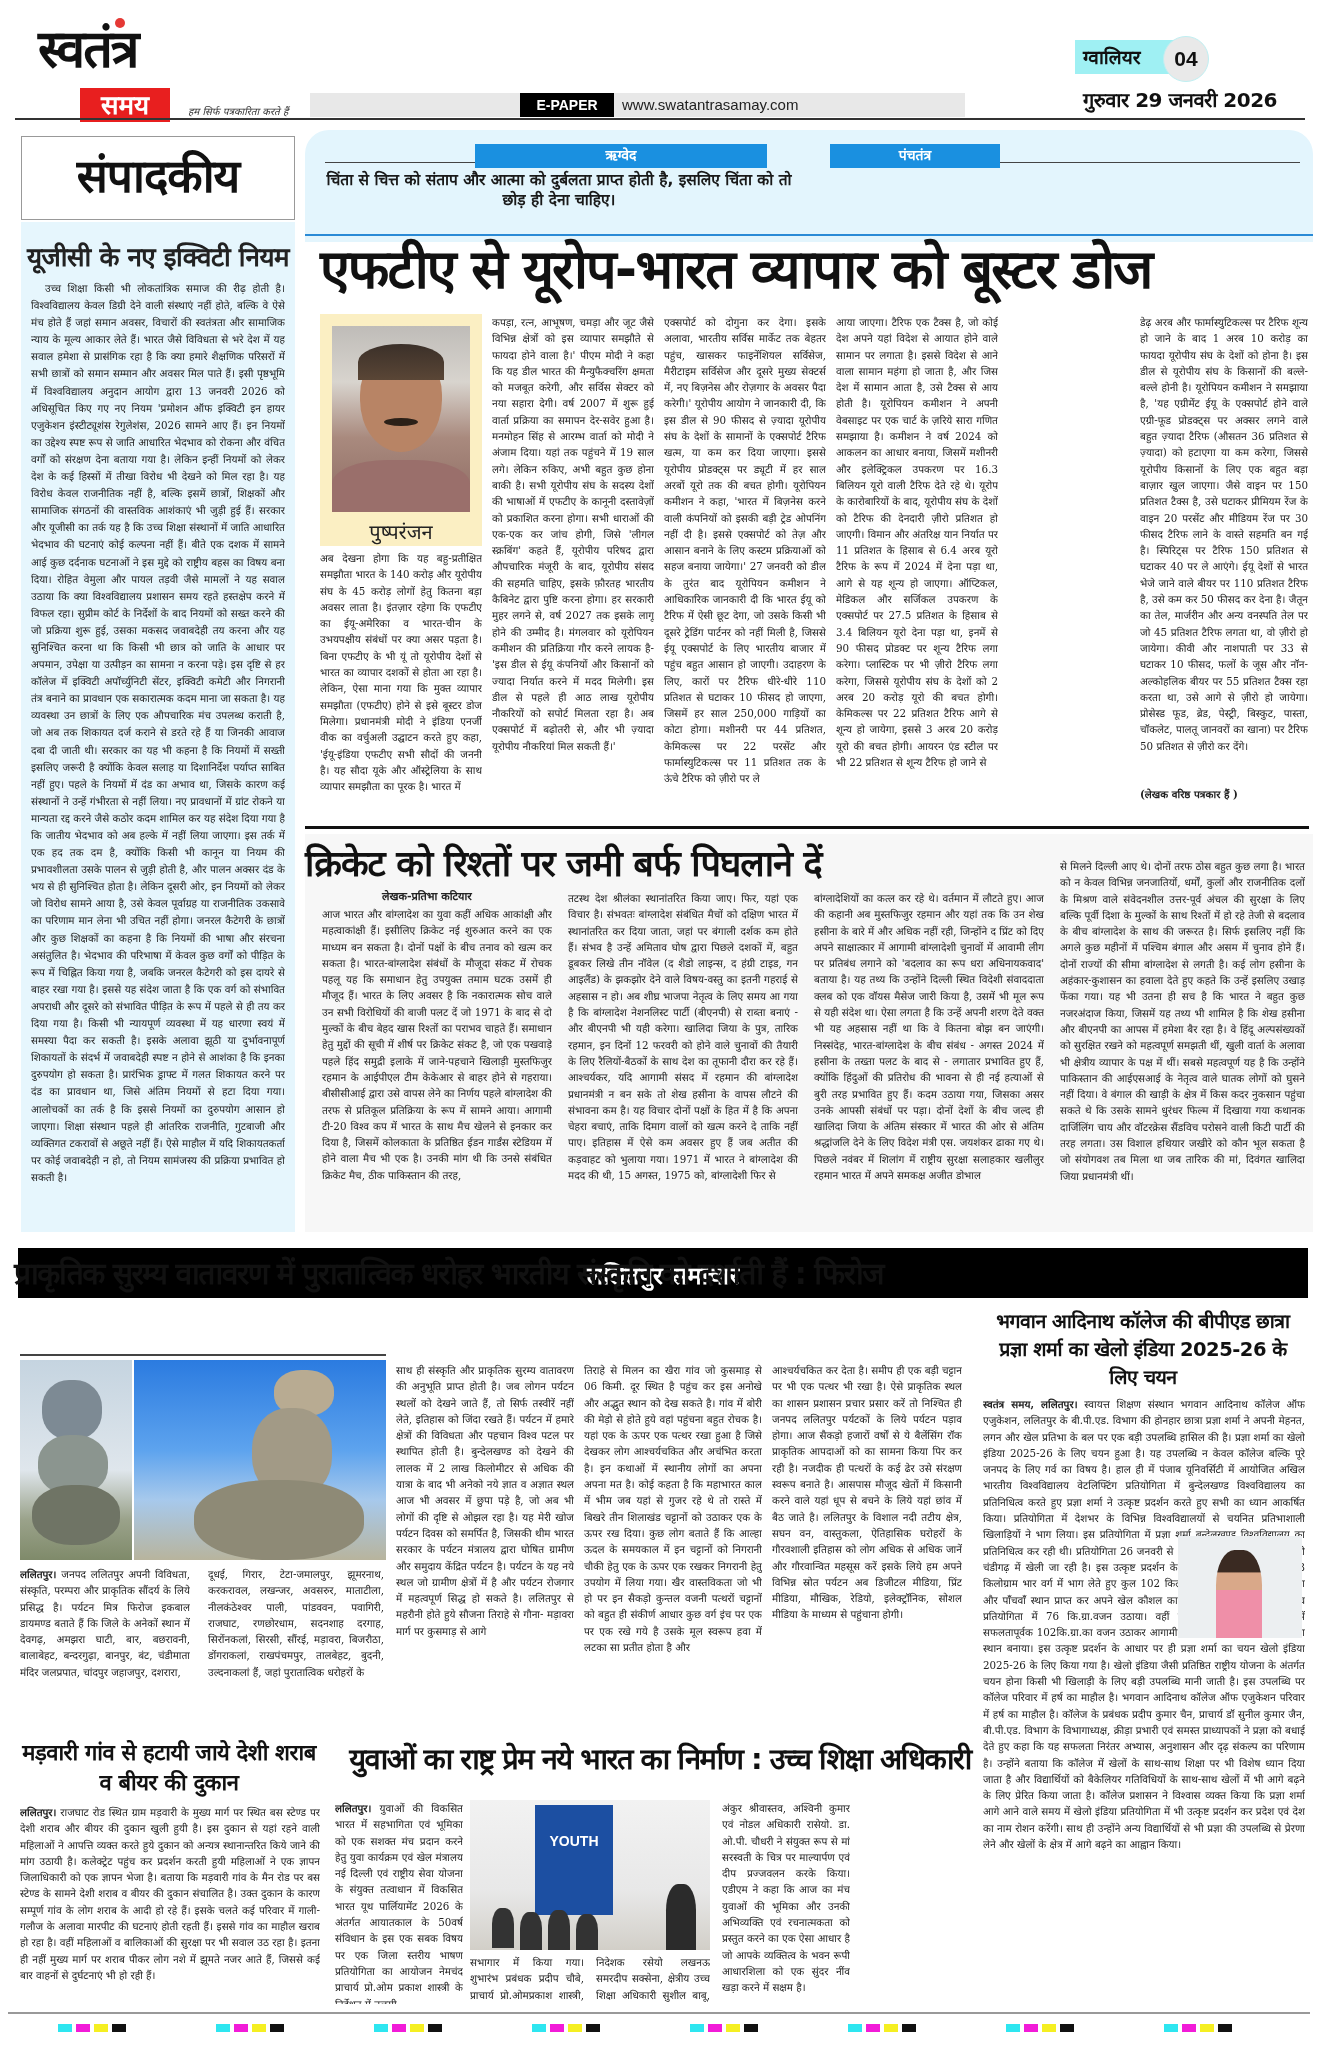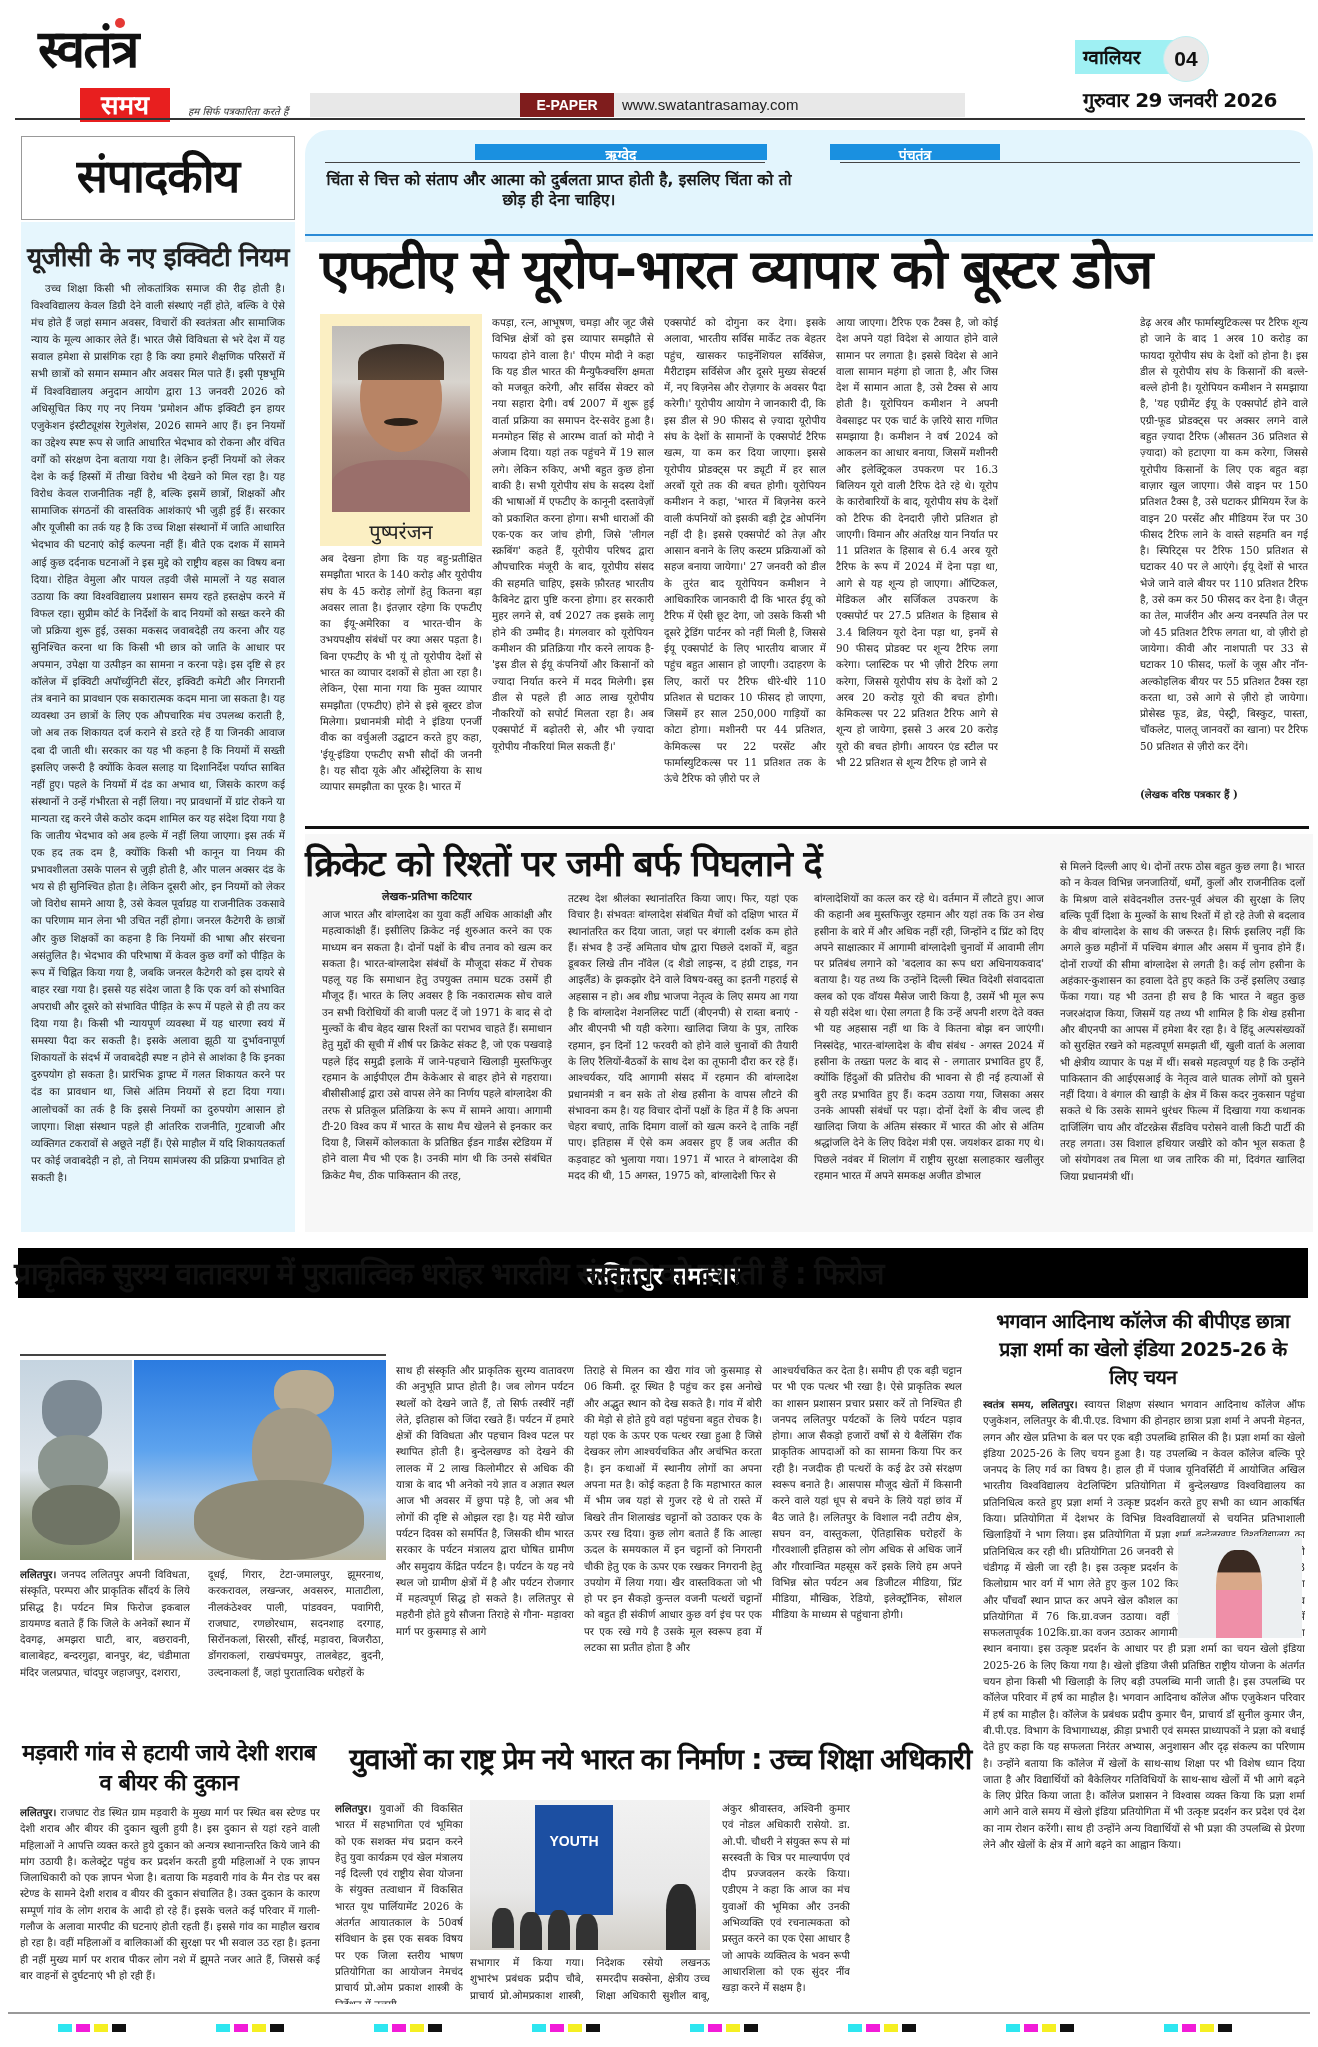--- a/index.html
+++ b/index.html
@@ -7,38 +7,38 @@
   body { font-family: "DejaVu Sans", "Liberation Sans", sans-serif; color: #1a1a1a; position: relative; }
 
   
   .masthead { position: absolute; left: 0; top: 0; width: 1318px; height: 126px; }
   .logo-top { position: absolute; left: 38px; top: 28px; font-family: Liberation Mono, monospace; font-size: 52px; font-weight: 900; color: #111; letter-spacing: -2px; line-height: 1; }
   .logo-dot { position: absolute; left: 115px; top: 18px; width: 10px; height: 10px; border-radius: 50%; background: #e53935; }
   .logo-bottom { position: absolute; left: 80px; top: 88px; width: 90px; height: 34px; background: #e81f1f; color: #fff; font-family: "DejaVu Serif", serif; font-weight: 900; font-size: 26px; text-align: center; line-height: 34px; }
   .tagline { position: absolute; left: 188px; top: 104px; font-size: 10px; font-style: italic; color: #333; font-family: "DejaVu Serif", serif; text-align: center; }
   .masthead-title { position: absolute; left: 520px; top: 28px; font-size: 50px; color: #555; font-family: "DejaVu Sans", sans-serif; letter-spacing: -1px; line-height: 1; }
   .epaper-bar { position: absolute; left: 310px; top: 93px; width: 655px; height: 24px; background: #e8e8e8; }
-  .epaper-badge { position: absolute; left: 520px; top: 93px; width: 94px; height: 24px; background: #7f1d1d; color: #fff; font-weight: bold; font-size: 14px; text-align: center; line-height: 24px; font-family: "Liberation Sans", sans-serif; }
+  .epaper-badge { position: absolute; left: 520px; top: 93px; width: 94px; height: 24px; background: #000000; color: #fff; font-weight: bold; font-size: 14px; text-align: center; line-height: 24px; font-family: "Liberation Sans", sans-serif; }
   .epaper-url { position: absolute; left: 622px; top: 96px; font-size: 15px; color: #222; font-family: "Liberation Sans", sans-serif; }
   .edition-box { position: absolute; left: 1075px; top: 40px; width: 120px; height: 34px; background: #9ff0f3; }
   .edition-name { position: absolute; left: 1083px; top: 44px; font-size: 19px; font-weight: bold; color: #111; }
   .page-num { position: absolute; left: 1163px; top: 36px; width: 46px; height: 46px; border-radius: 50%; background: #e9e9e9; border: 1px solid #bfeff2; text-align: center; line-height: 44px; font-size: 21px; font-weight: bold; color: #111; font-family: "Liberation Sans", sans-serif; }
   .issue-date { position: absolute; left: 1083px; top: 86px; font-size: 20px; font-weight: bold; color: #111; letter-spacing: -0.5px; }
   .masthead-rule { position: absolute; left: 15px; top: 118px; width: 1290px; height: 2px; background: #333; }
 
   
   .editorial-box { position: absolute; left: 21px; top: 136px; width: 274px; height: 84px; border: 1px solid #999; background: #fff; }
   .editorial-title { position: absolute; left: 0; top: 6px; width: 100%; text-align: center; font-size: 46px; font-weight: 900; color: #111; letter-spacing: -1px; }
   .editorial-panel { position: absolute; left: 21px; top: 222px; width: 274px; height: 1010px; background: #e6f6fd; }
   .editorial-heading { position: absolute; left: 0; top: 16px; width: 100%; text-align: center; font-size: 26px; color: #222; letter-spacing: -0.5px; }
   .editorial-text { position: absolute; left: 10px; top: 58px; width: 254px; height: 945px; font-family: "DejaVu Serif", serif; font-size: 10.3px; line-height: 17.1px; text-align: justify; color: #222; overflow: hidden; text-indent: 14px; }
 
   
   .quotes-band { position: absolute; left: 305px; top: 130px; width: 1008px; height: 112px; background: #e3f5fd; border-top-left-radius: 24px; border-top-right-radius: 24px; }
-  .quote-label { position: absolute; height: 16px; background: #1a90e0; color: #fff; text-align: center; font-size: 14px; font-weight: bold; line-height: 22px; }
+  .quote-label { position: absolute; height: 24px; background: #1a90e0; color: #fff; text-align: center; font-size: 14px; font-weight: bold; line-height: 22px; }
   .quote-rule { position: absolute; height: 1px; background: #444; }
   .quote-text { position: absolute; text-align: center; font-size: 15.5px; font-weight: bold; color: #1a1a1a; line-height: 20px; }
   .band-rule { position: absolute; left: 305px; top: 234px; width: 1008px; height: 2px; background: #2a8ad6; }
 
   
   .lead-headline { position: absolute; left: 320px; top: 238px; width: 990px; font-size: 54px; font-weight: 900; color: #111; letter-spacing: -2px; line-height: 64px; white-space: nowrap; }
   .author-card { position: absolute; left: 320px; top: 314px; width: 162px; height: 232px; background: #fbefc3; }
   .author-photo { position: absolute; left: 12px; top: 12px; width: 138px; height: 186px; background: linear-gradient(180deg, #bfbcb8 0%, #d8d4ce 30%, #a98a7e 60%, #8d6a62 100%); overflow: hidden; }
   .author-photo .face { position: absolute; left: 28px; top: 22px; width: 82px; height: 104px; border-radius: 45% 45% 50% 50%; background: #b88465; }
   .author-photo .hair { position: absolute; left: 26px; top: 18px; width: 86px; height: 36px; border-radius: 50% 50% 0 0; background: linear-gradient(#3b3029, #5a4636); }

